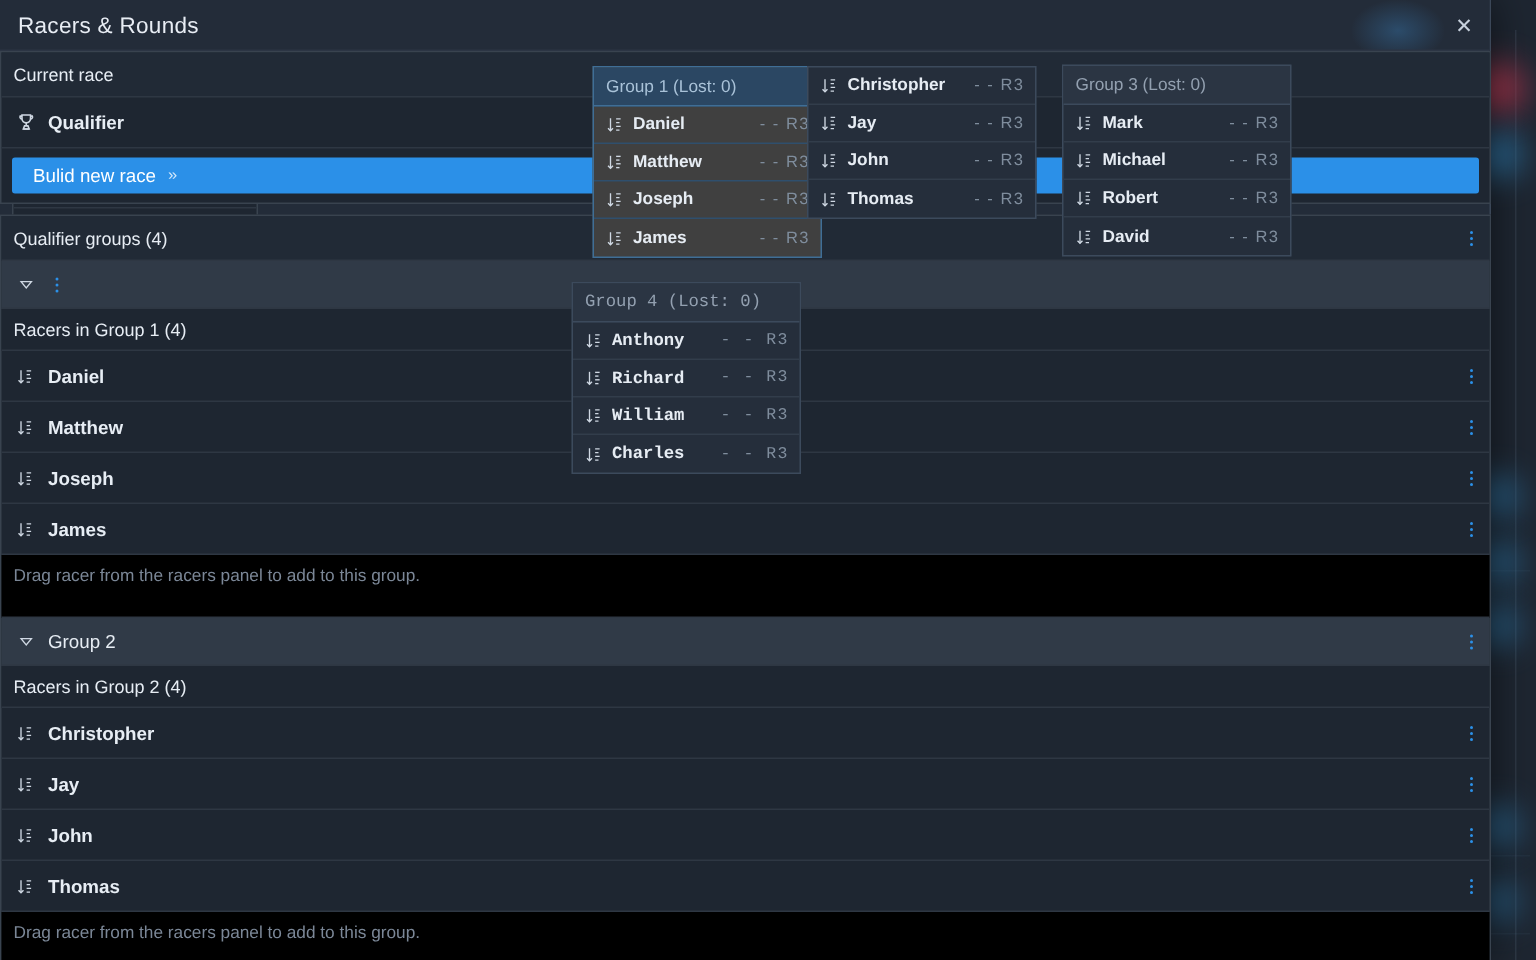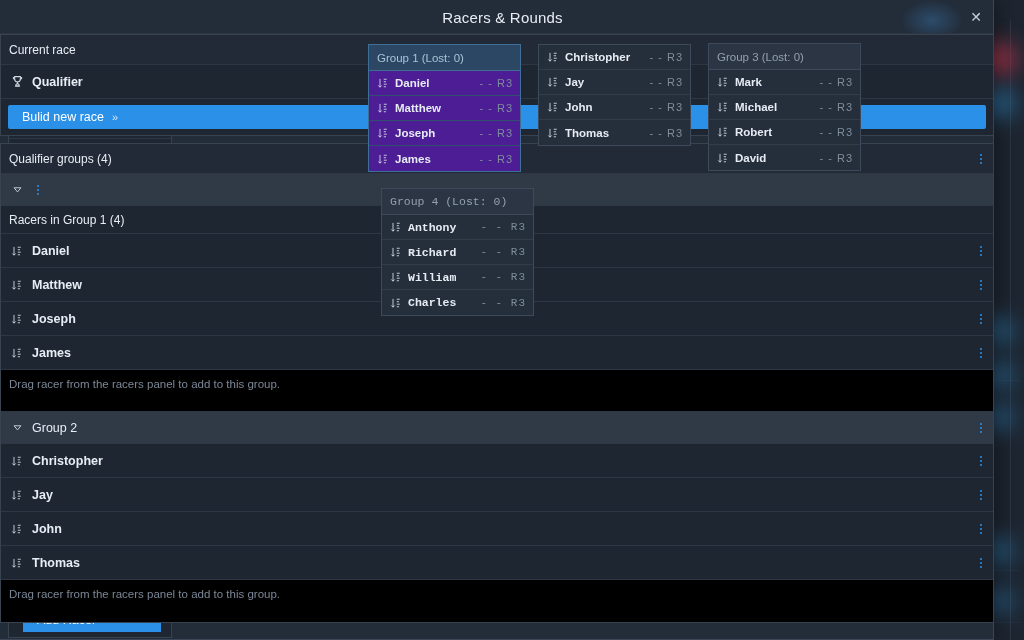--- a/index.html
+++ b/index.html
@@ -65,21 +65,21 @@
     width: 994px; height: 640px;
     background: #232c39;
     border-right: 1px solid #3b4758;
     border-bottom: 1px solid #3b4758;
     box-shadow: 0 0 26px rgba(0,0,0,.55);
   }
   #titlebar {
     position: relative;
     height: 34px;
     background: #232c39;
-    display: flex; align-items: center; justify-content: center;
+    display: flex; align-items: center;
   }
   #dialog-title {
     padding-left: 12px;
     font-size: 15px;
     color: #e8edf4;
     letter-spacing: .2px;
   }
   #titlebar-hl {
     position: absolute;
     right: 30px; top: 0;
@@ -250,21 +250,22 @@
     overflow: hidden;
   }
   .gcard {
     position: absolute;
     width: 153px;
     border: 1px solid #3c4a5c;
     background: #252e3b;
   }
   .gcard.active {
     border-color: #3f6e96;
-    background: #4c1d95;
+    background: #404040;
+    margin-left: 27px;
   }
   .gcard-hdr {
     height: 26px;
     display: flex; align-items: center;
     padding: 0 8px;
     font-size: 11.5px;
     color: #93a0b0;
     background: #2b3543;
     border-bottom: 1px solid #3c4a5c;
   }
@@ -770,20 +771,23 @@
                     <path d="M3 5.5h10L8 11.5z"></path>
                   </svg>
                 </span>
                 <div class="row-name">Group 2</div>
                 <div class="kebab">
                   <i></i>
                   <i></i>
                   <i></i>
                 </div>
               </div>
+              <div class="row sub">
+                <div class="row-name">Racers in Group 2 (4)</div>
+              </div>
               <div class="row">
                 <span class="ico">
                   <svg width="12" height="12" viewBox="0 0 16 16" fill="none" stroke="currentColor" stroke-width="1.2">
                     <path d="M4 2.5v11"></path>
                     <path d="M1.8 11.3L4 13.6l2.2-2.3"></path>
                     <path d="M9 3h4"></path>
                     <path d="M9 6.3h3"></path>
                     <path d="M9 9.6h4"></path>
                     <path d="M9 13h3"></path>
                   </svg>

